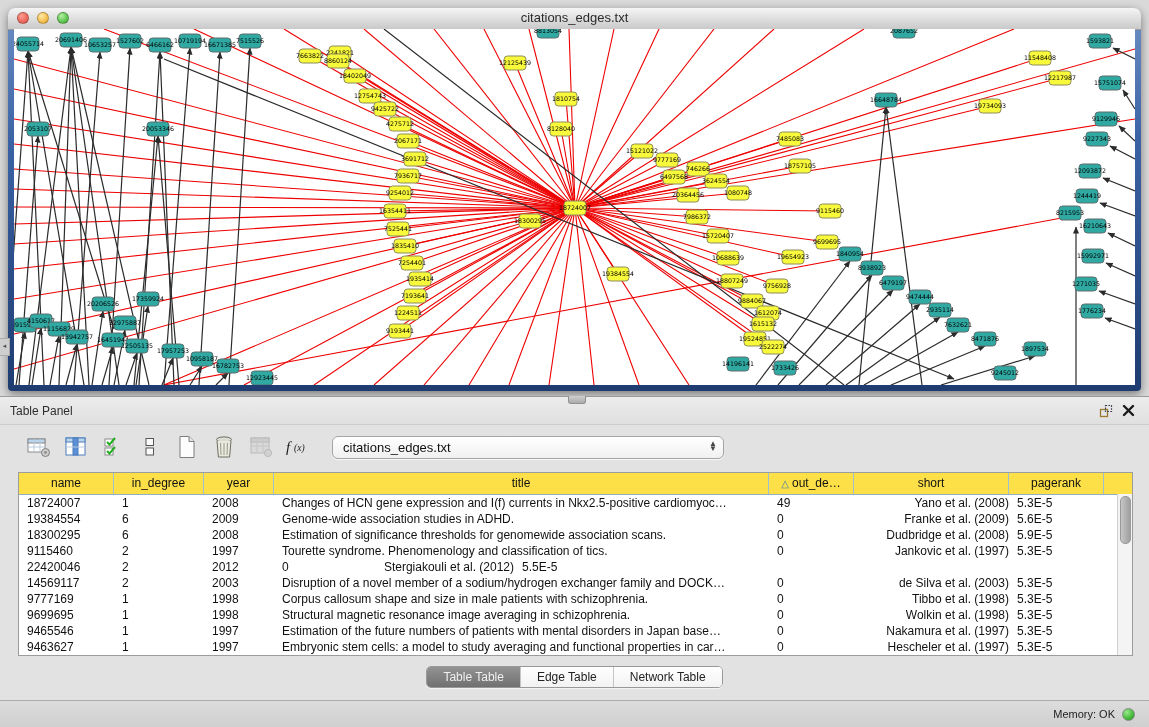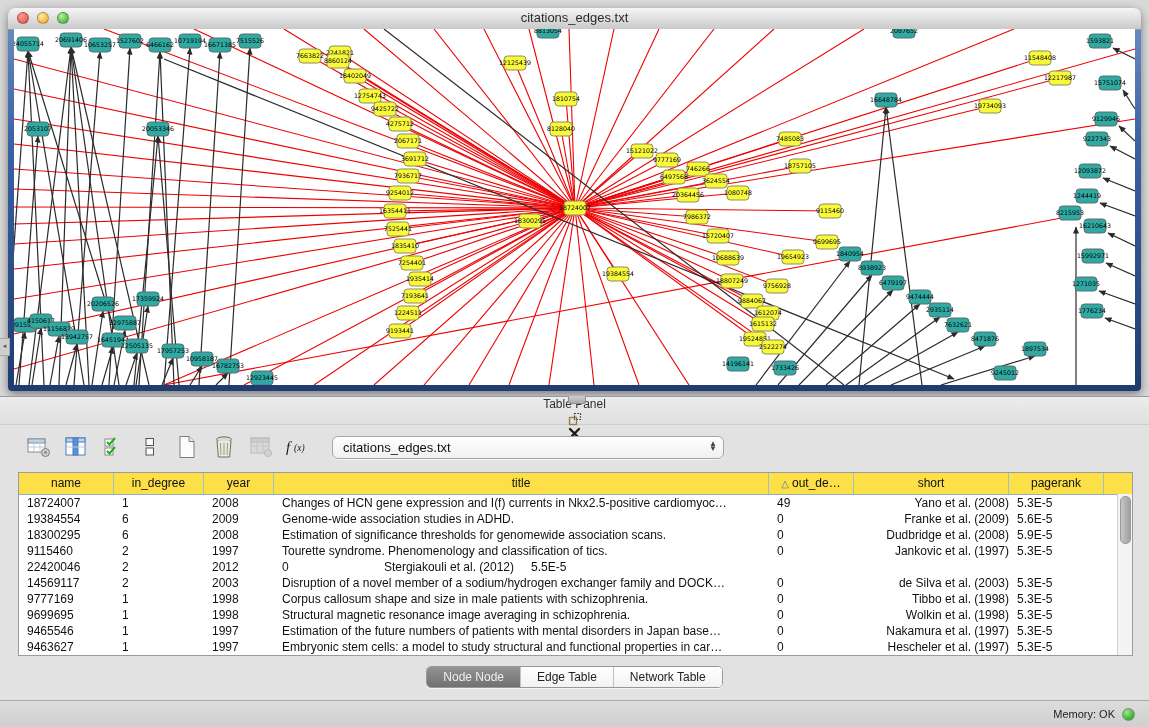--- a/index.html
+++ b/index.html
@@ -52,21 +52,21 @@
   }
   .splitter-grip{
     position:absolute;left:568px;top:-1px;width:16px;height:7px;
     background:linear-gradient(#cfcfcf,#ababab);border:1px solid #8f8f8f;border-top:none;
     border-radius:0 0 3px 3px;
   }
   .panel-titlebar{
     height:28px;display:flex;align-items:center;
     background:linear-gradient(#ececec,#e0e0e0);
     border-bottom:1px solid #cdcdcd;
-    padding:0 10px;box-sizing:border-box;flex-direction:column;
+    padding:0 10px;box-sizing:border-box;
   }
   .panel-title{font-size:12px;color:#2e2e2e;flex:1;}
   .panel-btn{width:22px;height:18px;display:flex;align-items:center;justify-content:center;cursor:default;}
   .toolbar{
     display:flex;align-items:center;height:44px;padding:0 0 0 24px;
   }
   .tool-icon{width:30px;height:28px;display:flex;align-items:center;justify-content:center;margin-right:7px;}
   .combo{
     margin-left:12px;width:392px;height:23px;
     background:linear-gradient(#ffffff,#f0f0f0);
@@ -630,21 +630,21 @@
           <div class="td" style="width: 85px;">0</div>
           <div class="td center" style="width: 155px;">Jankovic et al. (1997)</div>
           <div class="td" style="width: 95px;">5.3E-5</div>
         </div>
         <div class="tr">
           <div class="td" style="width: 95px;">22420046</div>
           <div class="td" style="width: 90px;">2</div>
           <div class="td" style="width: 70px;">2012</div>
           <div class="td" style="width: 85px;">0</div>
           <div class="td center" style="width: 155px;">Stergiakouli et al. (2012)</div>
-          <div class="td" style="width: 95px; margin-left: 9px;">5.5E-5</div>
+          <div class="td" style="width: 95px;">5.5E-5</div>
         </div>
         <div class="tr">
           <div class="td" style="width: 95px;">14569117</div>
           <div class="td" style="width: 90px;">2</div>
           <div class="td" style="width: 70px;">2003</div>
           <div class="td" style="width: 495px;">Disruption of a novel member of a sodium/hydrogen exchanger family and DOCK…</div>
           <div class="td" style="width: 85px;">0</div>
           <div class="td center" style="width: 155px;">de Silva et al. (2003)</div>
           <div class="td" style="width: 95px;">5.3E-5</div>
         </div>
@@ -672,34 +672,34 @@
           <div class="td" style="width: 70px;">1997</div>
           <div class="td" style="width: 495px;">Estimation of the future numbers of patients with mental disorders in Japan base…</div>
           <div class="td" style="width: 85px;">0</div>
           <div class="td center" style="width: 155px;">Nakamura et al. (1997)</div>
           <div class="td" style="width: 95px;">5.3E-5</div>
         </div>
         <div class="tr">
           <div class="td" style="width: 95px;">9463627</div>
           <div class="td" style="width: 90px;">1</div>
           <div class="td" style="width: 70px;">1997</div>
-          <div class="td" style="width: 495px;">Embryonic stem cells: a model to study structural and functional properties in car…</div>
+          <div class="td" style="width: 495px;">Embryonic stem cells: a model to study averaging and functional properties in car…</div>
           <div class="td" style="width: 85px;">0</div>
           <div class="td center" style="width: 155px;">Hescheler et al. (1997)</div>
           <div class="td" style="width: 95px;">5.3E-5</div>
         </div>
       </div>
     <div class="vscroll">
       <div class="vthumb"></div>
     </div>
   </div>
 
   <div class="tabs-row">
     <div class="segmented" id="tabs">
-        <div class="seg sel">Node Node</div>
+        <div class="seg sel">Table Table</div>
         <div class="seg">Edge Table</div>
         <div class="seg">Network Table</div>
       </div>
   </div>
 </div>
 
 <div class="statusbar">
   <span class="mem-label">Memory: OK</span>
   <span class="mem-dot"></span>
 </div>

